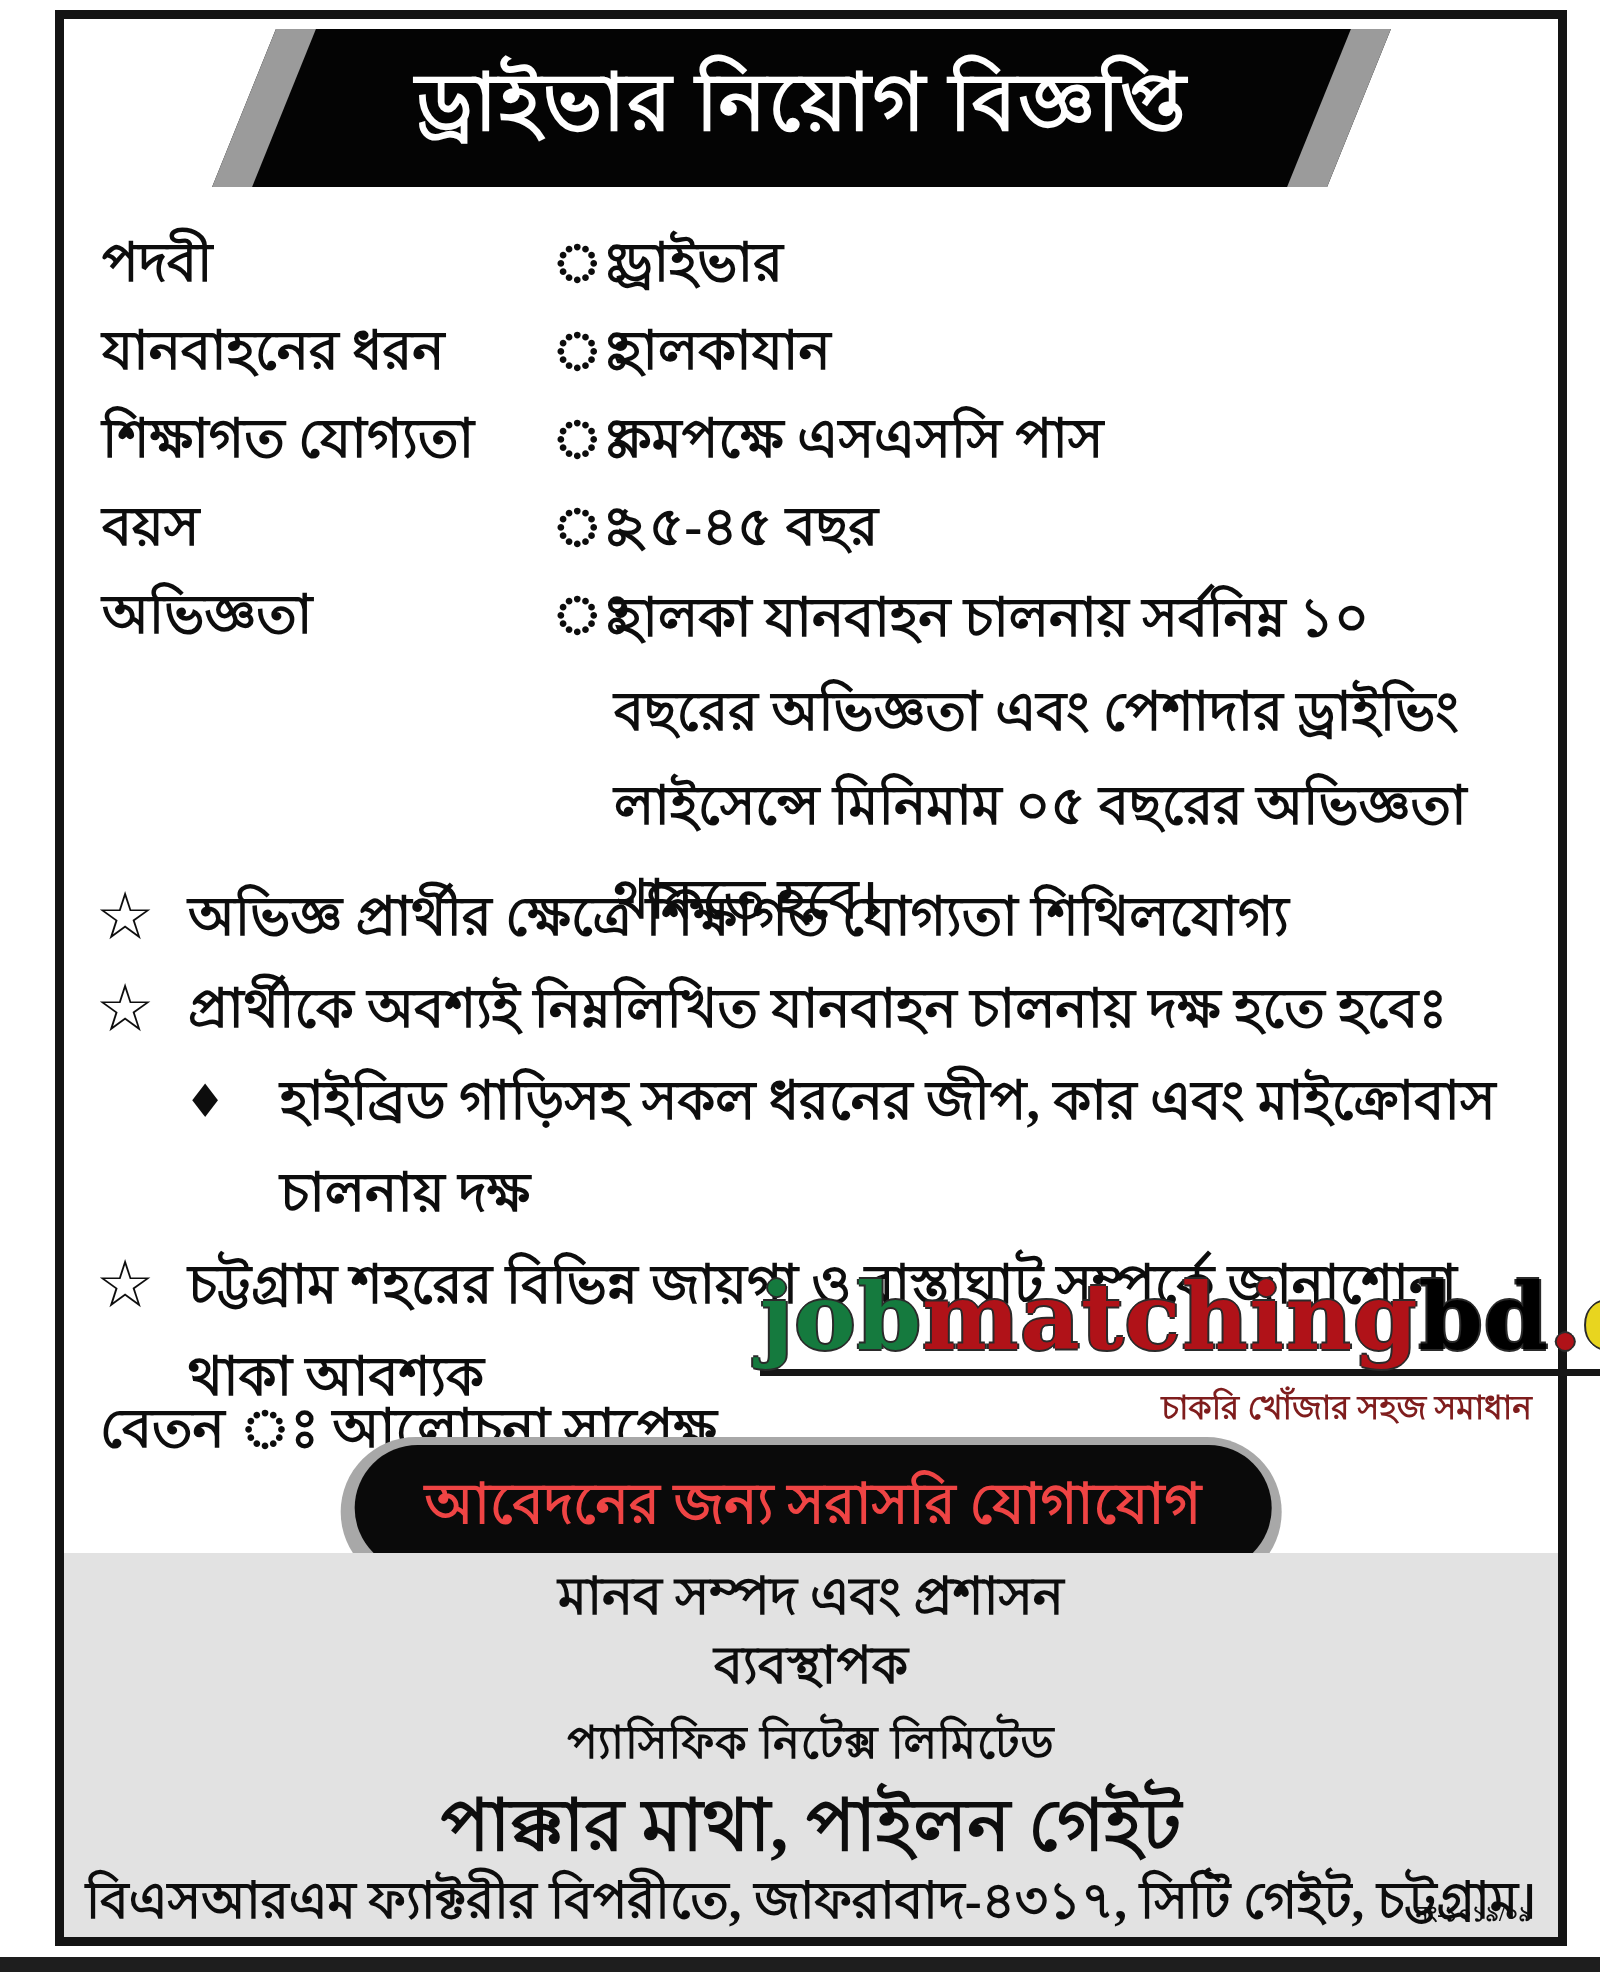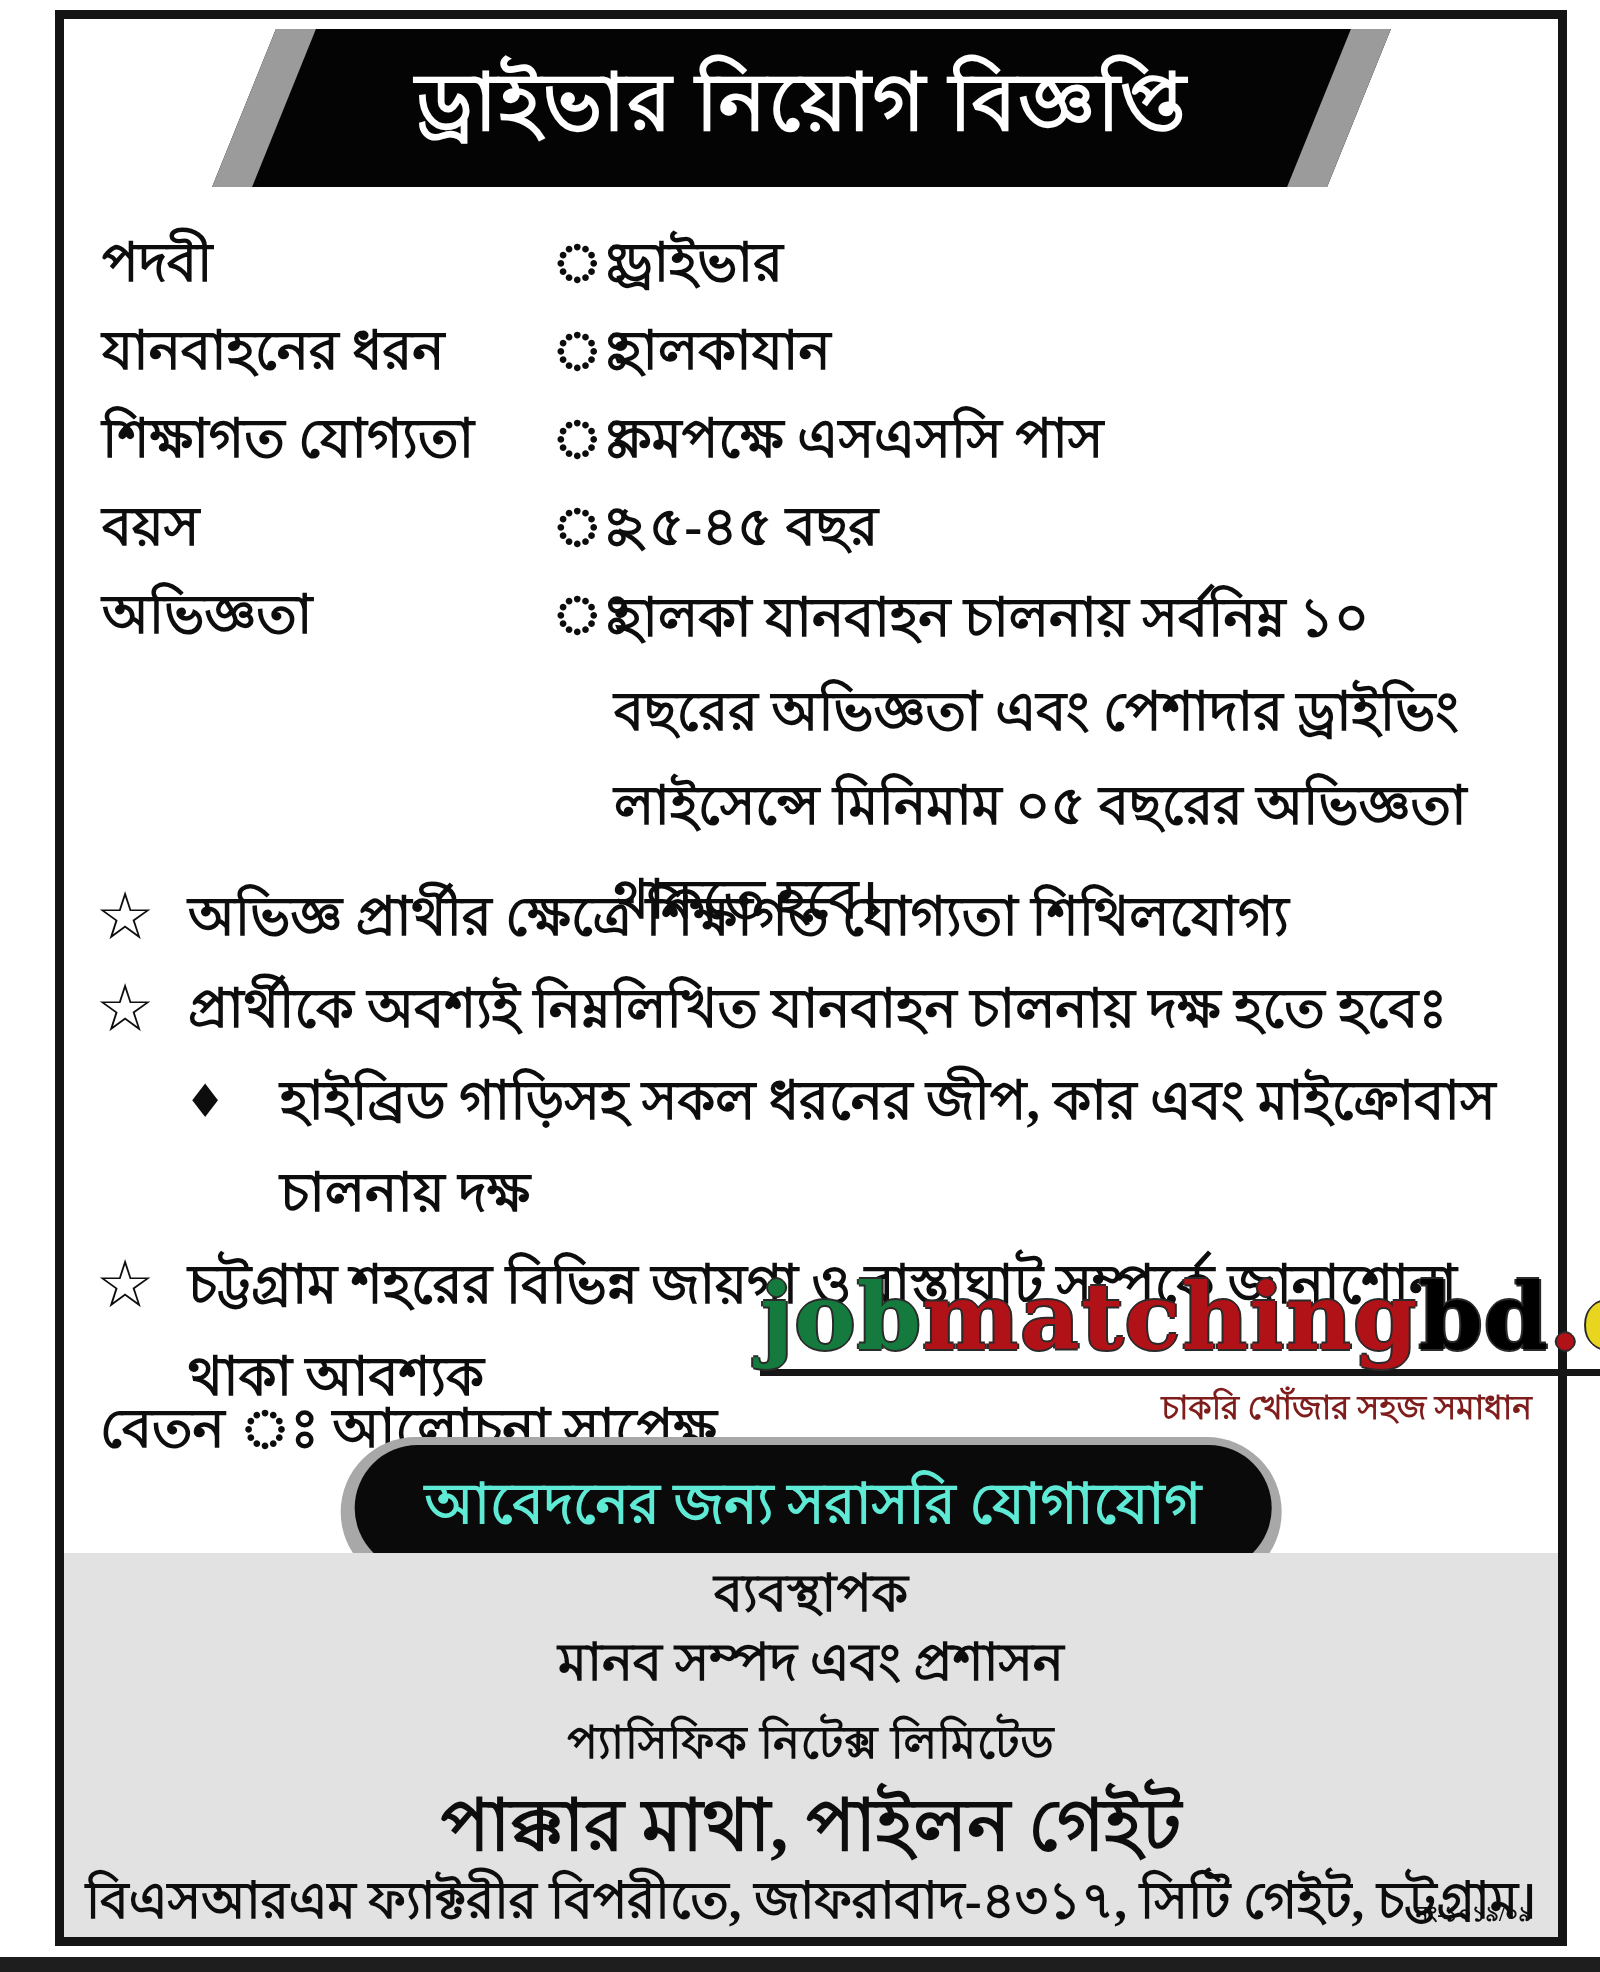--- a/index.html
+++ b/index.html
@@ -57,21 +57,21 @@
     margin-top:6px;font-size:33px;font-weight:bold;text-align:right;
     padding-right:8px;
   }
   
   .pill-shadow{
     position:absolute;left:50%;top:1418px;transform:translateX(-50%);
     background:#a8a8a8;border-radius:95px;padding:8px 10px 16px 14px;
   }
   .pill{
     background:#0a0a0a;border-radius:85px;padding:16px 70px;
-    color:#5eead4;font-size:56px;font-weight:bold;white-space:nowrap;
+    color:#ef4444;font-size:56px;font-weight:bold;white-space:nowrap;
   }
   
   .gray-section{
     position:absolute;left:0;right:0;bottom:0;top:1534px;
     background:#e2e2e2;display:flex;flex-direction:column;align-items:center;
     padding-top:8px;
   }
   .gline{font-weight:bold;text-align:center;white-space:nowrap;}
   .gline.l0{font-size:52px;line-height:66px;}
   .gline.l1{font-size:52px;line-height:72px;}
@@ -149,22 +149,22 @@
     <div class="logo-tagline" style="color:#7f1d1d">চাকরি খোঁজার সহজ সমাধান</div>
   </div>
 
   <div class="pill-shadow">
     <div class="pill">
       <span>আবেদনের জন্য সরাসরি যোগাযোগ</span>
     </div>
   </div>
 
   <div class="gray-section">
+    <div class="gline l1">মানব সম্পদ এবং প্রশাসন</div>
     <div class="gline l0">ব্যবস্থাপক</div>
-    <div class="gline l1">মানব সম্পদ এবং প্রশাসন</div>
     <div class="gline l2">প্যাসিফিক নিটেক্স লিমিটেড</div>
     <div class="gline l3">পাক্কার মাথা, পাইলন গেইট</div>
     <div class="gline l4">বিএসআরএম ফ্যাক্টরীর বিপরীতে, জাফরাবাদ-৪৩১৭, সিটি গেইট, চট্টগ্রাম।</div>
     <div class="refno">নং-১০১৯/০৯</div>
   </div>
 
 </div>
 
 <div class="bottom-bar"></div>
 

